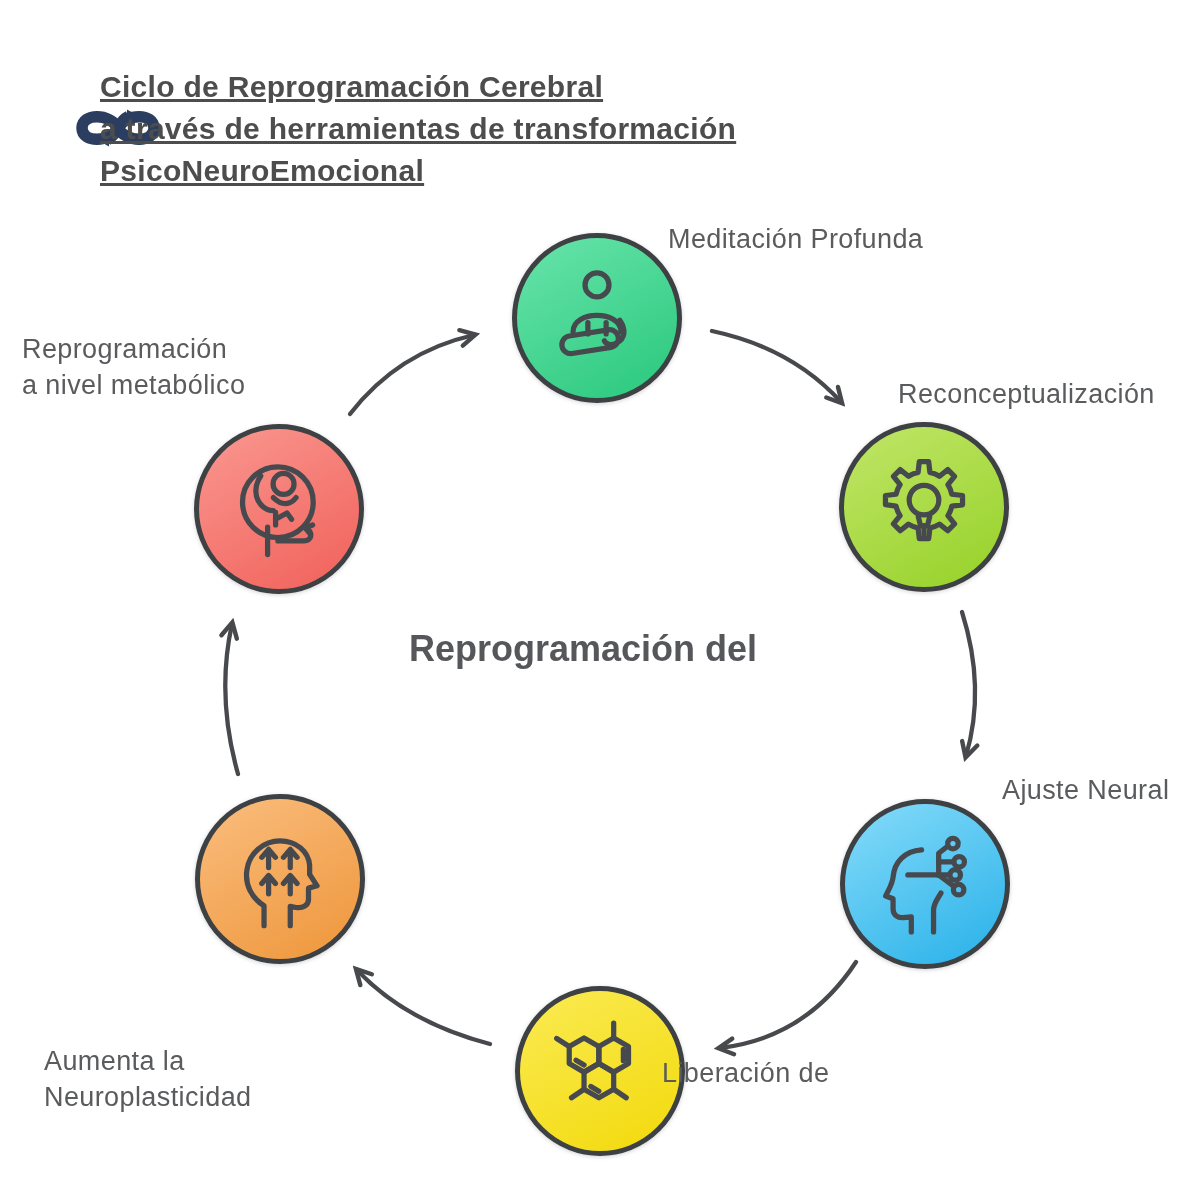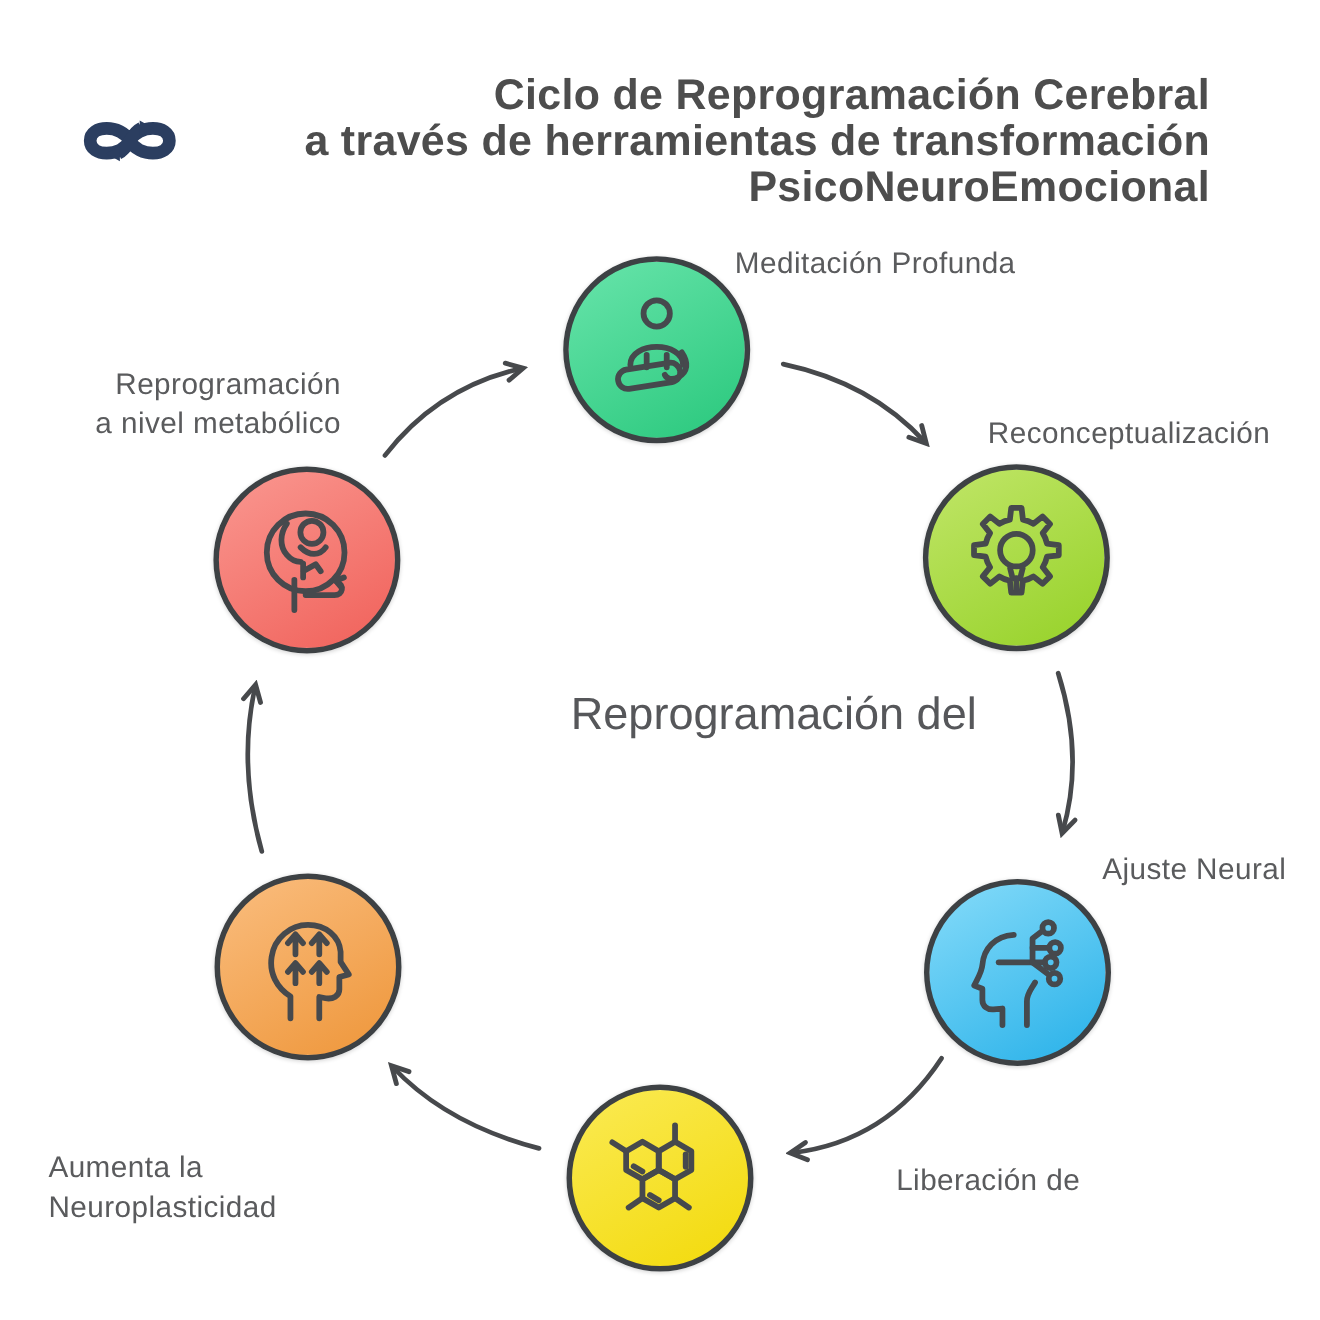--- a/index.html
+++ b/index.html
@@ -12,44 +12,44 @@
     --bg:#ffffff;
   }
   *{margin:0;padding:0;box-sizing:border-box;}
   body{font-family:"Liberation Sans","DejaVu Sans",sans-serif;background:#e8e8e8;}
   .canvas{position:relative;width:1200px;height:1200px;background:var(--bg);overflow:hidden;}
 
   .logo{position:absolute;left:68px;top:88px;width:100px;height:80px;}
 
   .main-title{
     position:absolute;left:100px;top:66px;width:1000px;
-    text-align:right;font-size:39px;font-weight:700;line-height:42px;
-    color:var(--text-title);letter-spacing:.3px;
+    text-align:left;font-size:30px;font-weight:700;line-height:42px;
+    color:var(--text-title);letter-spacing:.3px;text-decoration:underline;
   }
 
   .flow-arrows{position:absolute;left:0;top:0;width:1200px;height:1200px;pointer-events:none;}
 
   .node{
     position:absolute;width:170px;height:170px;border-radius:50%;
     border:5px solid #3d4144;display:flex;align-items:center;justify-content:center;
     box-shadow:0 1px 4px rgba(0,0,0,.18);
   }
   .node svg{width:114px;height:114px;color:var(--icon-stroke);}
   .node svg .ln{fill:none;stroke:currentColor;stroke-width:4.6;stroke-linecap:round;stroke-linejoin:round;}
 
   .label{
     position:absolute;font-size:27px;line-height:36px;color:var(--text-label);
     letter-spacing:.4px;font-weight:400;
   }
   .label span{display:block;}
-  .label.center{text-align:right;}
+  .label.center{text-align:left;}
 
   .center-label{
     position:absolute;left:268px;top:604px;width:630px;padding:18px 10px;
-    text-align:right;font-size:41px;font-weight:400;line-height:54px;
+    text-align:center;font-size:36px;font-weight:700;line-height:54px;
     color:var(--center-text);
     background:radial-gradient(ellipse at center, rgba(255,255,255,.95) 45%, rgba(255,255,255,0) 78%);
     border-radius:40px;
   }
   .center-label span{display:block;}
 </style>
 </head>
 <body>
 
 <div class="canvas">

